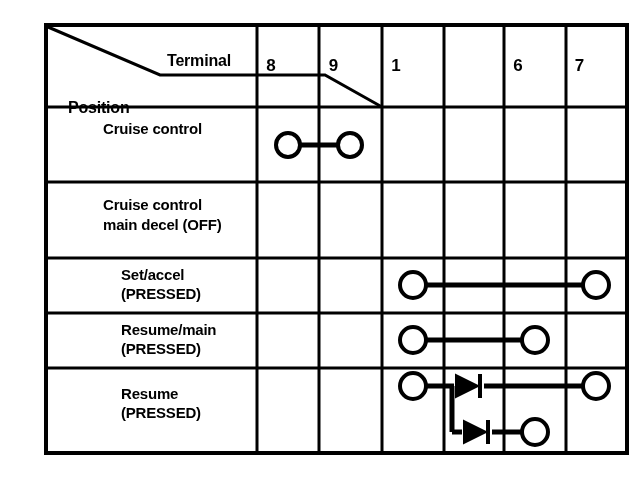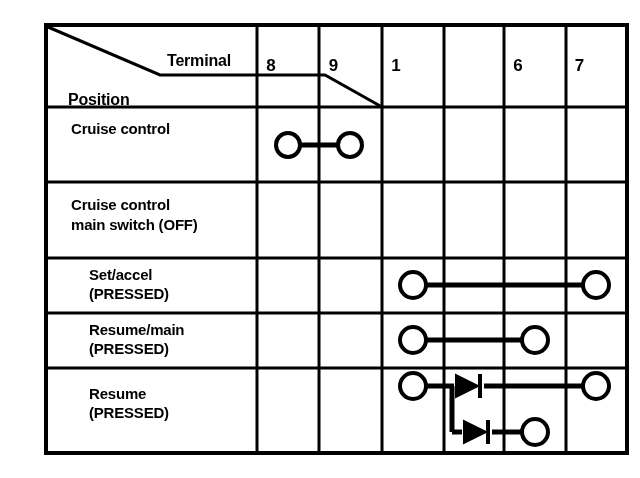--- a/index.html
+++ b/index.html
@@ -41,30 +41,31 @@
     white-space: pre;
   }
   .hdr-terminal {
     font-size: 16px;
     left: 140px;
     top: 29px;
   }
   .hdr-position {
     font-size: 16px;
     left: 41px;
-    top: 68px;
+    top: 76px;
   }
   .col-num {
     font-size: 17px;
     font-weight: bold;
     text-align: center;
     color: #000;
   }
   .row-label {
     font-size: 15px;
+    margin-left: 32px;
   }
   .row-label.indent {
     left: 62px;
   }
   .row-label.flush {
     left: 44px;
   }
 </style>
 </head>
 <body>
@@ -140,21 +141,21 @@
   <div class="lbl col-num" style="left:213px; top:33px; width:62px;">8</div>
   <div class="lbl col-num" style="left:275px; top:33px; width:63px;">9</div>
   <div class="lbl col-num" style="left:338px; top:33px; width:62px;">1</div>
   <div class="lbl col-num" style="left:400px; top:33px; width:60px;"></div>
   <div class="lbl col-num" style="left:460px; top:33px; width:62px;">6</div>
   <div class="lbl col-num" style="left:522px; top:33px; width:61px;">7</div>
 
   <div class="lbl row-label flush" style="top:98px;">Cruise control</div>
 
   <div class="lbl row-label flush" style="top:174px;">Cruise control</div>
-  <div class="lbl row-label flush" style="top:194px;">main switch (OFF)</div>
+  <div class="lbl row-label flush" style="top:194px;">main decel (OFF)</div>
 
   <div class="lbl row-label indent" style="top:244px;">Set/accel</div>
   <div class="lbl row-label indent" style="top:263px;">(PRESSED)</div>
 
   <div class="lbl row-label indent" style="top:299px;">Resume/main</div>
   <div class="lbl row-label indent" style="top:318px;">(PRESSED)</div>
 
   <div class="lbl row-label indent" style="top:363px;">Resume</div>
   <div class="lbl row-label indent" style="top:382px;">(PRESSED)</div>
 

